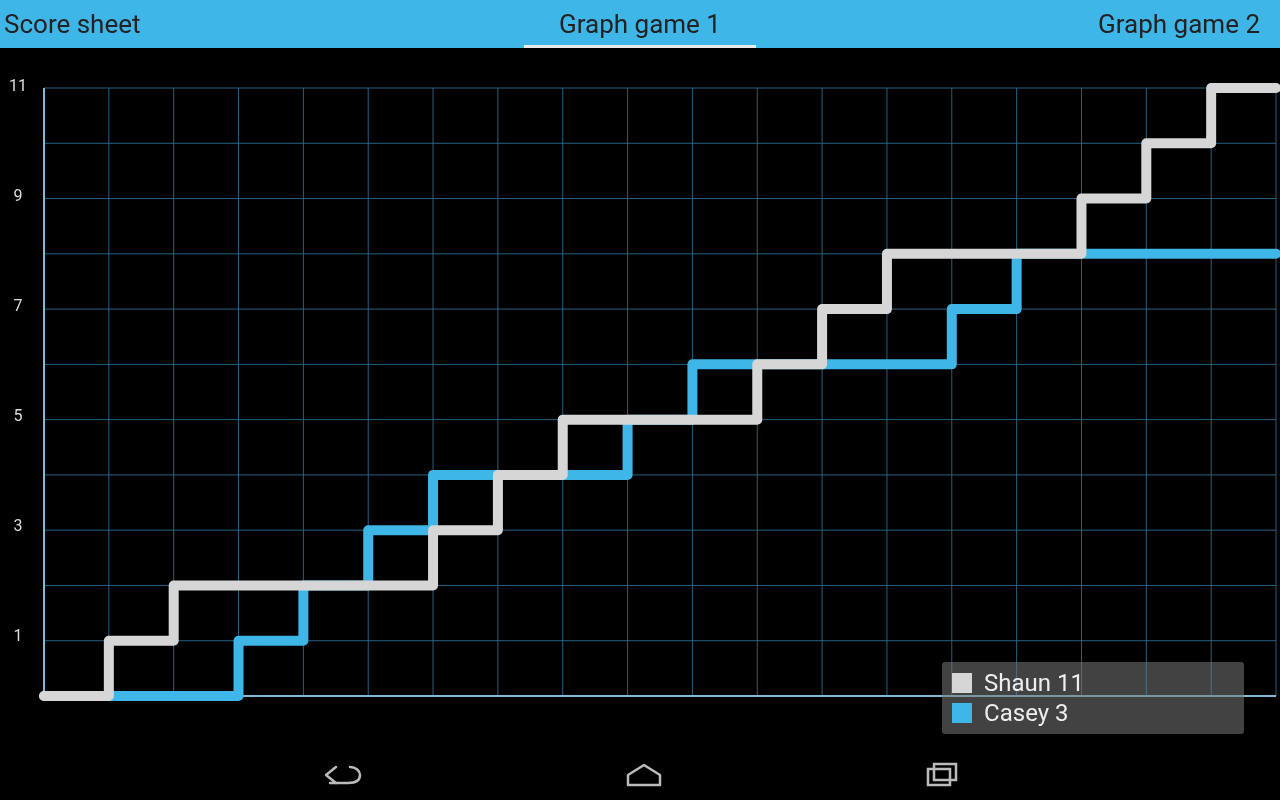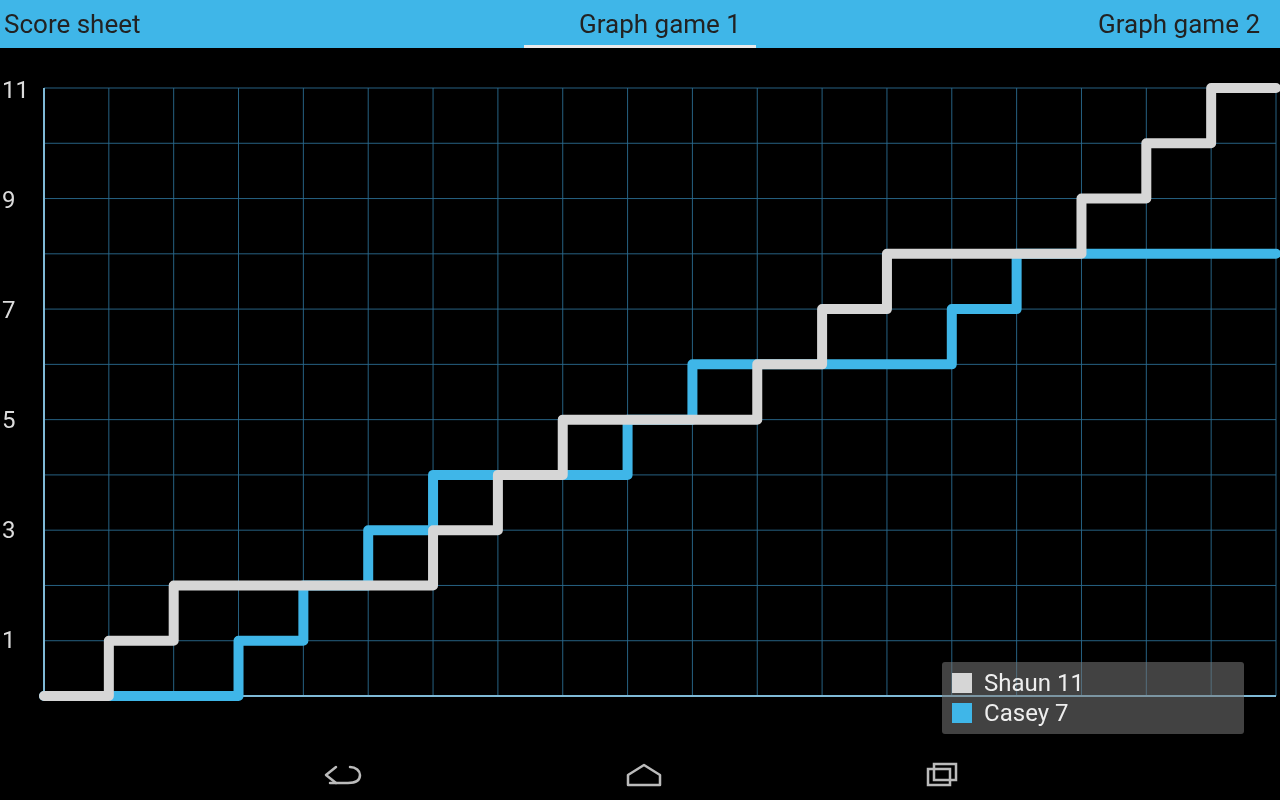--- a/index.html
+++ b/index.html
@@ -1,23 +1,23 @@
 <!DOCTYPE html>
 <html><head>
 <meta charset="utf-8">
 <style>
   html,body{margin:0;padding:0;width:1280px;height:800px;background:#000;font-family:Roboto,Arial,sans-serif;overflow:hidden;}
   .headerbar{position:absolute;left:0;top:0;width:1280px;height:48px;background:#3fb6e8;display:flex;align-items:center;color:#111;}
   .tab{font-size:26px;line-height:48px;color:#222;white-space:nowrap;}
   .tab.left{position:absolute;left:4px;}
-  .tab.center{position:absolute;left:50%;transform:translateX(-50%);margin-left:20px;}
+  .tab.center{position:absolute;left:50%;transform:translateX(-50%);}
   .tab.right{position:absolute;right:20px;}
   .tab-underline{position:absolute;left:524px;top:45px;width:232px;height:3px;background:#eaeaea;}
   .chart{position:absolute;left:0;top:48px;width:1280px;height:702px;}
-  .ylabel{position:absolute;color:#dcdcdc;font-size:24px;text-align:left;width:32px;}
+  .ylabel{position:absolute;color:#dcdcdc;font-size:16px;text-align:center;width:32px;}
   .legend{position:absolute;right:36px;bottom:16px;background:rgba(120,120,120,0.55);border-radius:3px;padding:6px 160px 6px 10px;}
   .legend-row{display:flex;align-items:center;color:#eee;font-size:24px;line-height:30px;}
   .swatch{width:20px;height:20px;display:inline-block;margin-right:12px;}
   .navbar{position:absolute;left:0;bottom:0;width:1280px;height:50px;background:#000;display:flex;justify-content:center;align-items:center;gap:260px;}
   .nav-icon{color:#bbb;}
   svg{display:block;}
 </style>
 </head>
 <body>
 
@@ -76,21 +76,21 @@
       <path d="M 44 648 L 108.84210526315789 648 L 108.84210526315789 592.7272727272727 L 173.68421052631578 592.7272727272727 L 173.68421052631578 537.4545454545455 L 238.52631578947367 537.4545454545455 L 238.52631578947367 537.4545454545455 L 303.36842105263156 537.4545454545455 L 303.36842105263156 537.4545454545455 L 368.2105263157895 537.4545454545455 L 368.2105263157895 537.4545454545455 L 433.05263157894734 537.4545454545455 L 433.05263157894734 482.1818181818182 L 497.89473684210526 482.1818181818182 L 497.89473684210526 426.9090909090909 L 562.7368421052631 426.9090909090909 L 562.7368421052631 371.6363636363636 L 627.578947368421 371.6363636363636 L 627.578947368421 371.6363636363636 L 692.421052631579 371.6363636363636 L 692.421052631579 371.6363636363636 L 757.2631578947369 371.6363636363636 L 757.2631578947369 316.3636363636364 L 822.1052631578947 316.3636363636364 L 822.1052631578947 261.0909090909091 L 886.9473684210526 261.0909090909091 L 886.9473684210526 205.8181818181818 L 951.7894736842105 205.8181818181818 L 951.7894736842105 205.8181818181818 L 1016.6315789473684 205.8181818181818 L 1016.6315789473684 205.8181818181818 L 1081.4736842105262 205.8181818181818 L 1081.4736842105262 150.5454545454545 L 1146.3157894736842 150.5454545454545 L 1146.3157894736842 95.27272727272725 L 1211.157894736842 95.27272727272725 L 1211.157894736842 40 L 1276 40 L 1276 40" fill="none" stroke="#d6d6d6" stroke-width="10" stroke-linejoin="round" stroke-linecap="round"></path>
     </svg>
 
   <div class="legend">
     <div class="legend-row">
       <span class="swatch" id="sw1" style="background: rgb(214, 214, 214);"></span>
       <span>Shaun 11</span>
     </div>
     <div class="legend-row">
       <span class="swatch" id="sw2" style="background: rgb(63, 182, 232);"></span>
-      <span>Casey 7</span>
+      <span>Casey 3</span>
     </div>
   </div>
 </div>
 
 <div class="navbar">
   <span class="nav-icon">
     <svg width="44" height="28" viewBox="0 0 44 28" fill="none" stroke="#bbb" stroke-width="2.5" stroke-linecap="round" stroke-linejoin="round">
       <path d="M30 6 C 36 6 40 10 40 14 C 40 20 34 22 28 22 L10 22"></path>
       <path d="M16 14 L6 22 L16 30" transform="translate(0,-8)"></path>
     </svg>

